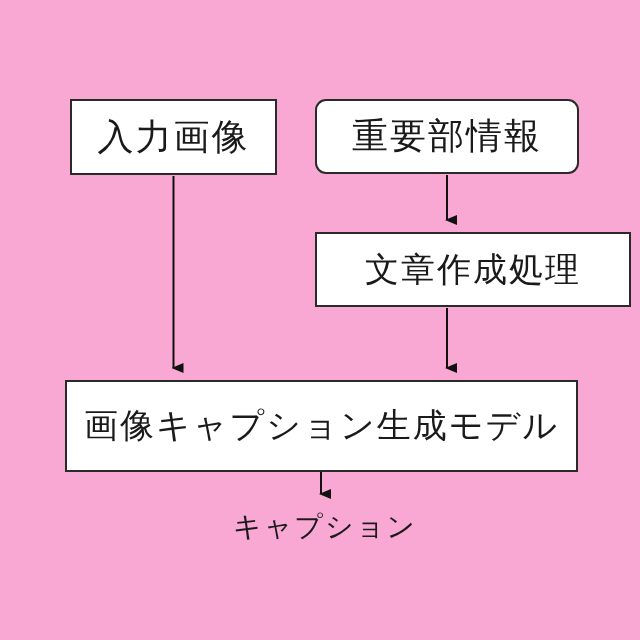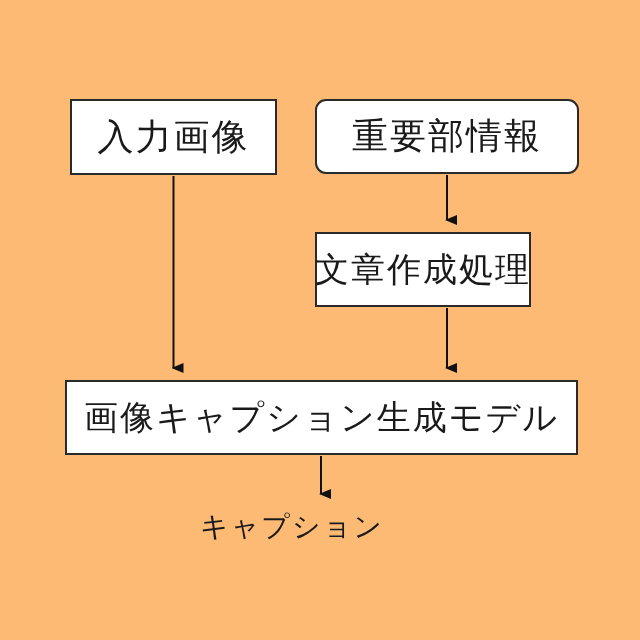--- a/index.html
+++ b/index.html
@@ -5,21 +5,21 @@
   html, body {
     margin: 0;
     padding: 0;
     background: #ffffff;
     font-family: "Liberation Sans", "DejaVu Sans", sans-serif;
   }
   .canvas {
     position: relative;
     width: 640px;
     height: 640px;
-    background: #fdba74;
+    background: #f9a8d4;
     overflow: hidden;
   }
   .node {
     position: absolute;
     box-sizing: border-box;
     border: 2px solid #2a2a2a;
     background: #ffffff;
     display: flex;
     align-items: center;
     justify-content: center;
@@ -30,31 +30,31 @@
   #box-input-image {
     left: 70px; top: 99px; width: 207px; height: 76px;
     font-size: 36px;
   }
   #box-important-part-info {
     left: 315px; top: 99px; width: 264px; height: 75px;
     font-size: 36px;
     border-radius: 11px;
   }
   #box-text-generation {
-    left: 315px; top: 232px; width: 216px; height: 75px;
+    left: 315px; top: 232px; width: 316px; height: 75px;
     font-size: 34px;
   }
   #box-caption-model {
-    left: 65px; top: 380px; width: 513px; height: 75px;
+    left: 65px; top: 380px; width: 513px; height: 92px;
     font-size: 34px;
   }
   .output-label {
     position: absolute;
     left: 200px; top: 508px; width: 250px;
-    text-align: left;
+    text-align: center;
     font-size: 28px;
     letter-spacing: 2px;
     color: #1a1a1a;
     white-space: nowrap;
   }
   svg.arrows {
     position: absolute;
     left: 0; top: 0;
     width: 640px; height: 640px;
     pointer-events: none;

